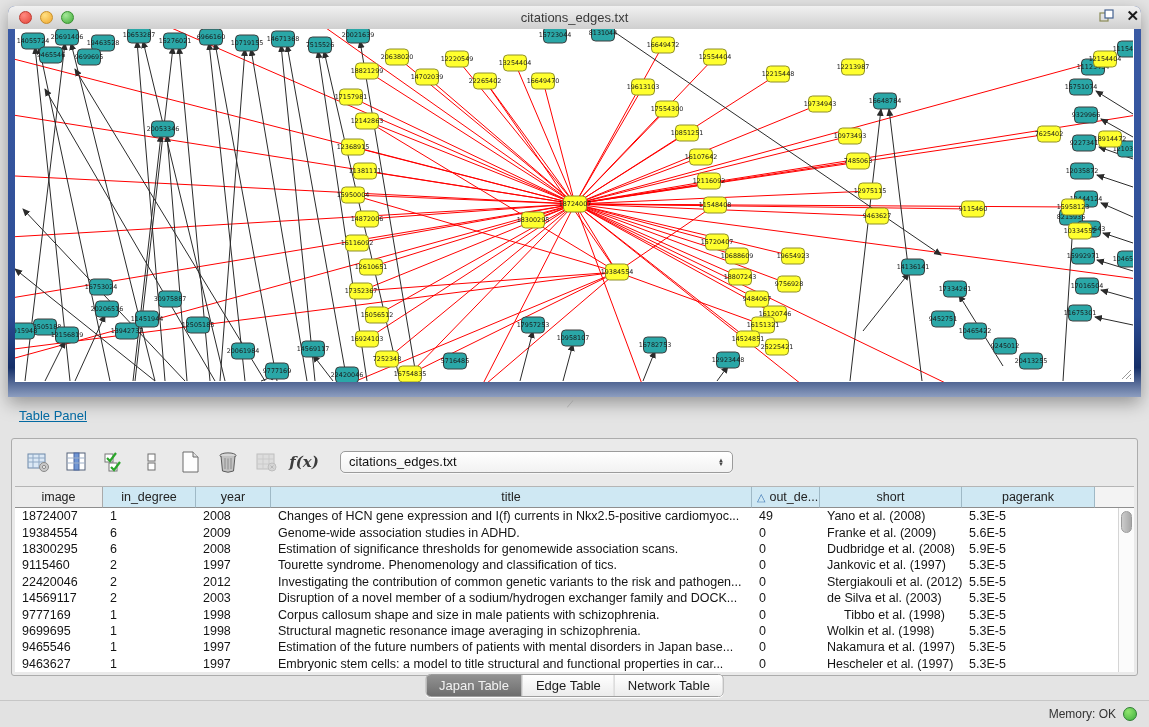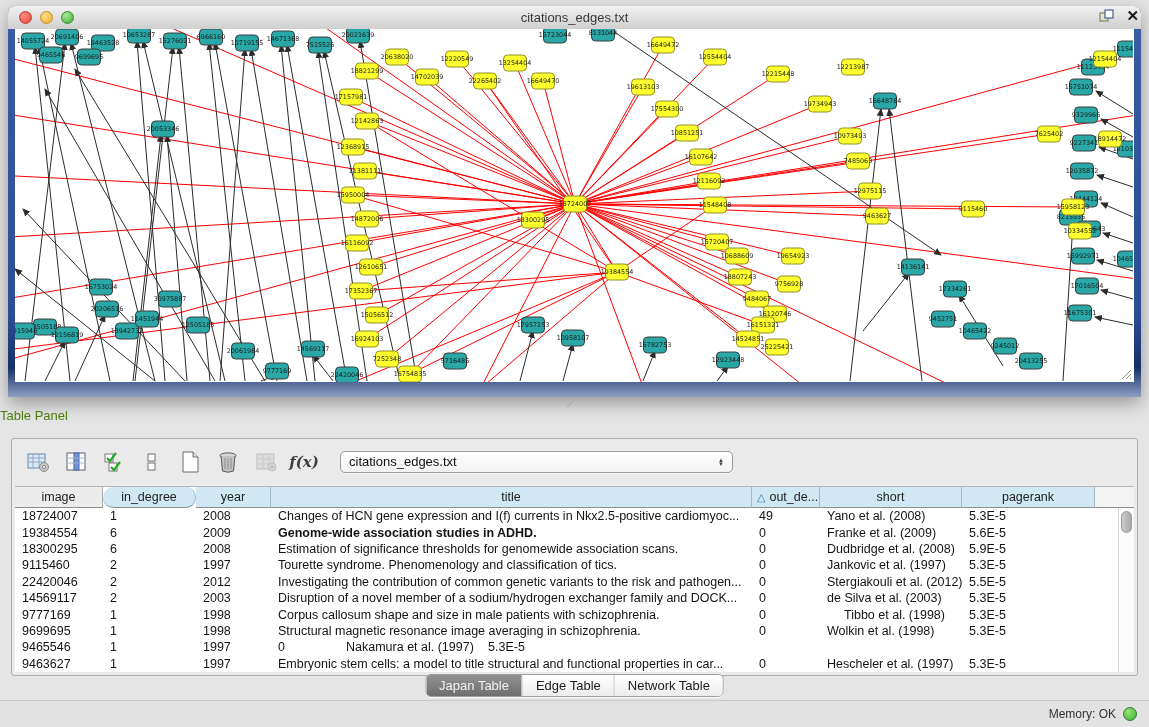--- a/index.html
+++ b/index.html
@@ -21,21 +21,21 @@
     background:linear-gradient(180deg,#3a5aa4 0%,#2c4c94 78%,#152f68 92%,#8d9ec0 100%);}
   .net-canvas{position:absolute;left:7px;right:7px;top:0;bottom:15px;background:#ffffff;overflow:hidden;}
   .net-canvas svg{display:block;}
   .er{stroke:#ff0000;stroke-width:1;}
   .ek{stroke:#2b2b2b;stroke-width:1;}
   .nlabel{font-family:"DejaVu Sans",sans-serif;font-size:6.4px;fill:#1a1a1a;text-anchor:middle;}
   .win-grip{position:absolute;right:2px;bottom:2px;}
 
   
   .panel-title-row{position:absolute;left:0;top:397px;width:100%;height:36px;display:flex;align-items:center;}
-  .panel-title{font-size:13px;color:#4d7c0f;padding-left:0;}
+  .panel-title{font-size:13px;color:#0369a1;padding-left:19px;text-decoration:underline;}
   .panel-actions{position:absolute;right:10px;top:8px;display:flex;align-items:center;gap:12px;}
   .close-x{font-size:15px;font-weight:bold;color:#1a1a1a;line-height:1;cursor:default;}
   .split-grip{position:absolute;left:567px;top:399px;color:#9a9a9a;font-size:9px;}
 
   
   .browser{position:absolute;left:11px;top:438px;width:1127px;height:238px;background:#eaeaea;
     border:1px solid #acacac;border-radius:3px;box-sizing:border-box;}
   .toolbar{position:absolute;left:0;top:0;right:0;height:45px;display:flex;align-items:center;gap:14px;padding-left:14px;}
   .tbicon{width:24px;height:24px;display:flex;align-items:center;justify-content:center;}
   .fx{font-family:"DejaVu Serif",serif;font-style:italic;font-weight:bold;font-size:15px;color:#3c3c3c;}
@@ -733,21 +733,21 @@
           <span>▼</span>
         </span>
     </div>
   </div>
 
   <div class="tbl">
     <div class="thead" id="thead">
         <div class="hc gray" style="width: 88px;">
           <span>image</span>
         </div>
-        <div class="hc" style="width: 93px; border-radius: 10px;">
+        <div class="hc" style="width: 93px;">
           <span>in_degree</span>
         </div>
         <div class="hc" style="width: 75px; justify-content: center;">
           <span>year</span>
         </div>
         <div class="hc" style="width: 481px;">
           <span>title</span>
         </div>
         <div class="hc leftal" style="width: 68px;">
           <span class="sortglyph">△</span>
@@ -768,21 +768,21 @@
           <div class="tc" style="width: 75px;">2008</div>
           <div class="tc" style="width: 481px;">Changes of HCN gene expression and I(f) currents in Nkx2.5-positive cardiomyoc...</div>
           <div class="tc" style="width: 68px;">49</div>
           <div class="tc" style="width: 142px;">Yano et al. (2008)</div>
           <div class="tc" style="width: 133px;">5.3E-5</div>
         </div>
         <div class="trow">
           <div class="tc" style="width: 88px;">19384554</div>
           <div class="tc" style="width: 93px;">6</div>
           <div class="tc" style="width: 75px;">2009</div>
-          <div class="tc" style="width: 481px; font-weight: bold;">Genome-wide association studies in ADHD.</div>
+          <div class="tc" style="width: 481px;">Genome-wide association studies in ADHD.</div>
           <div class="tc" style="width: 68px;">0</div>
           <div class="tc" style="width: 142px;">Franke et al. (2009)</div>
           <div class="tc" style="width: 133px;">5.6E-5</div>
         </div>
         <div class="trow">
           <div class="tc" style="width: 88px;">18300295</div>
           <div class="tc" style="width: 93px;">6</div>
           <div class="tc" style="width: 75px;">2008</div>
           <div class="tc" style="width: 481px;">Estimation of significance thresholds for genomewide association scans.</div>
           <div class="tc" style="width: 68px;">0</div>
@@ -831,20 +831,21 @@
           <div class="tc" style="width: 75px;">1998</div>
           <div class="tc" style="width: 481px;">Structural magnetic resonance image averaging in schizophrenia.</div>
           <div class="tc" style="width: 68px;">0</div>
           <div class="tc" style="width: 142px;">Wolkin et al. (1998)</div>
           <div class="tc" style="width: 133px;">5.3E-5</div>
         </div>
         <div class="trow">
           <div class="tc" style="width: 88px;">9465546</div>
           <div class="tc" style="width: 93px;">1</div>
           <div class="tc" style="width: 75px;">1997</div>
+          <div class="tc" style="width: 481px;">Estimation of the future numbers of patients with mental disorders in Japan base...</div>
           <div class="tc" style="width: 68px;">0</div>
           <div class="tc" style="width: 142px;">Nakamura et al. (1997)</div>
           <div class="tc" style="width: 133px;">5.3E-5</div>
         </div>
         <div class="trow">
           <div class="tc" style="width: 88px;">9463627</div>
           <div class="tc" style="width: 93px;">1</div>
           <div class="tc" style="width: 75px;">1997</div>
           <div class="tc" style="width: 481px;">Embryonic stem cells: a model to title structural and functional properties in car...</div>
           <div class="tc" style="width: 68px;">0</div>

